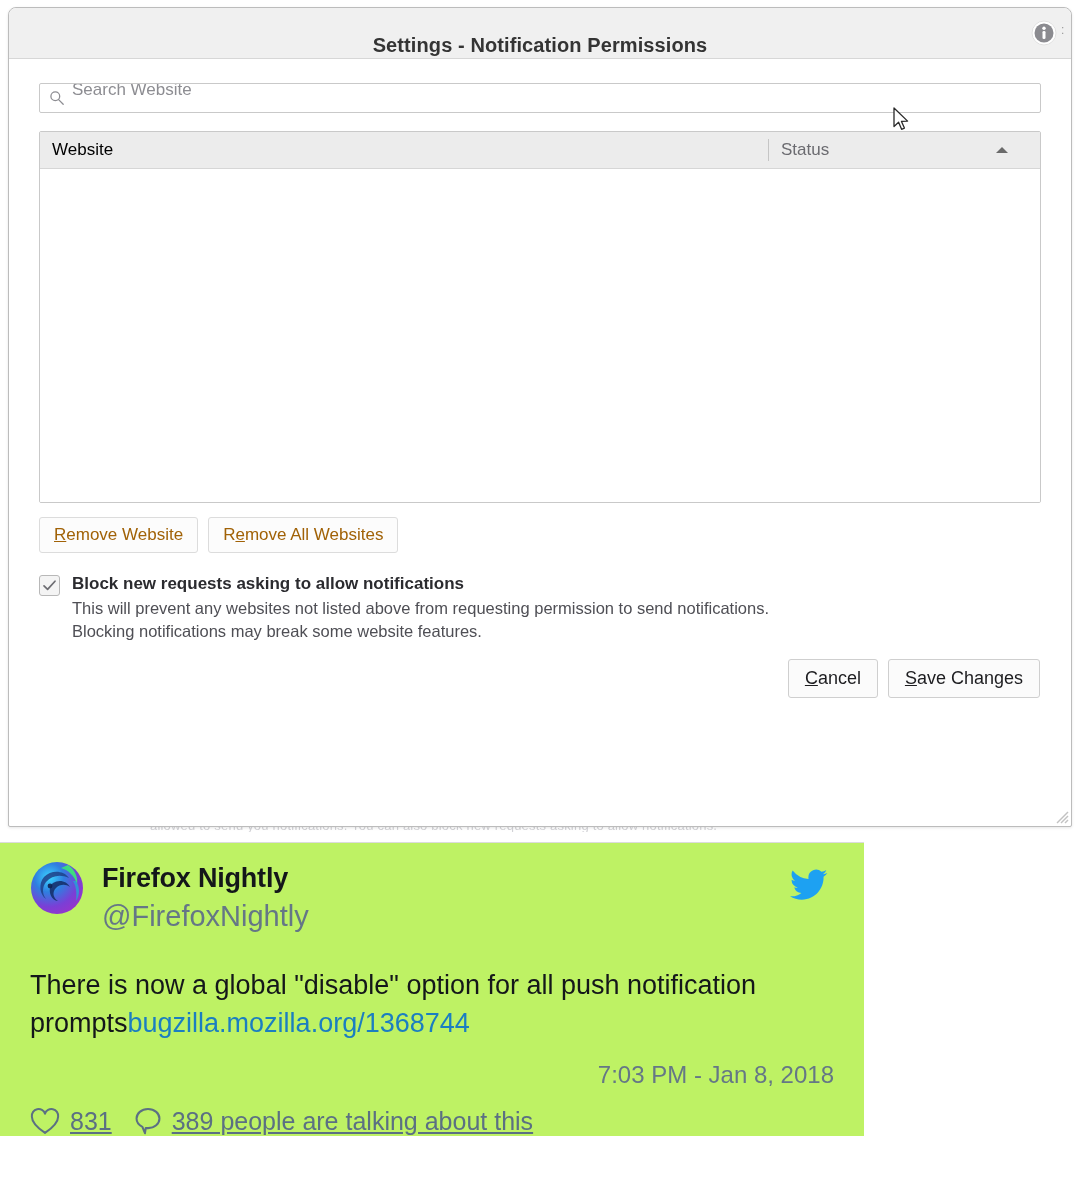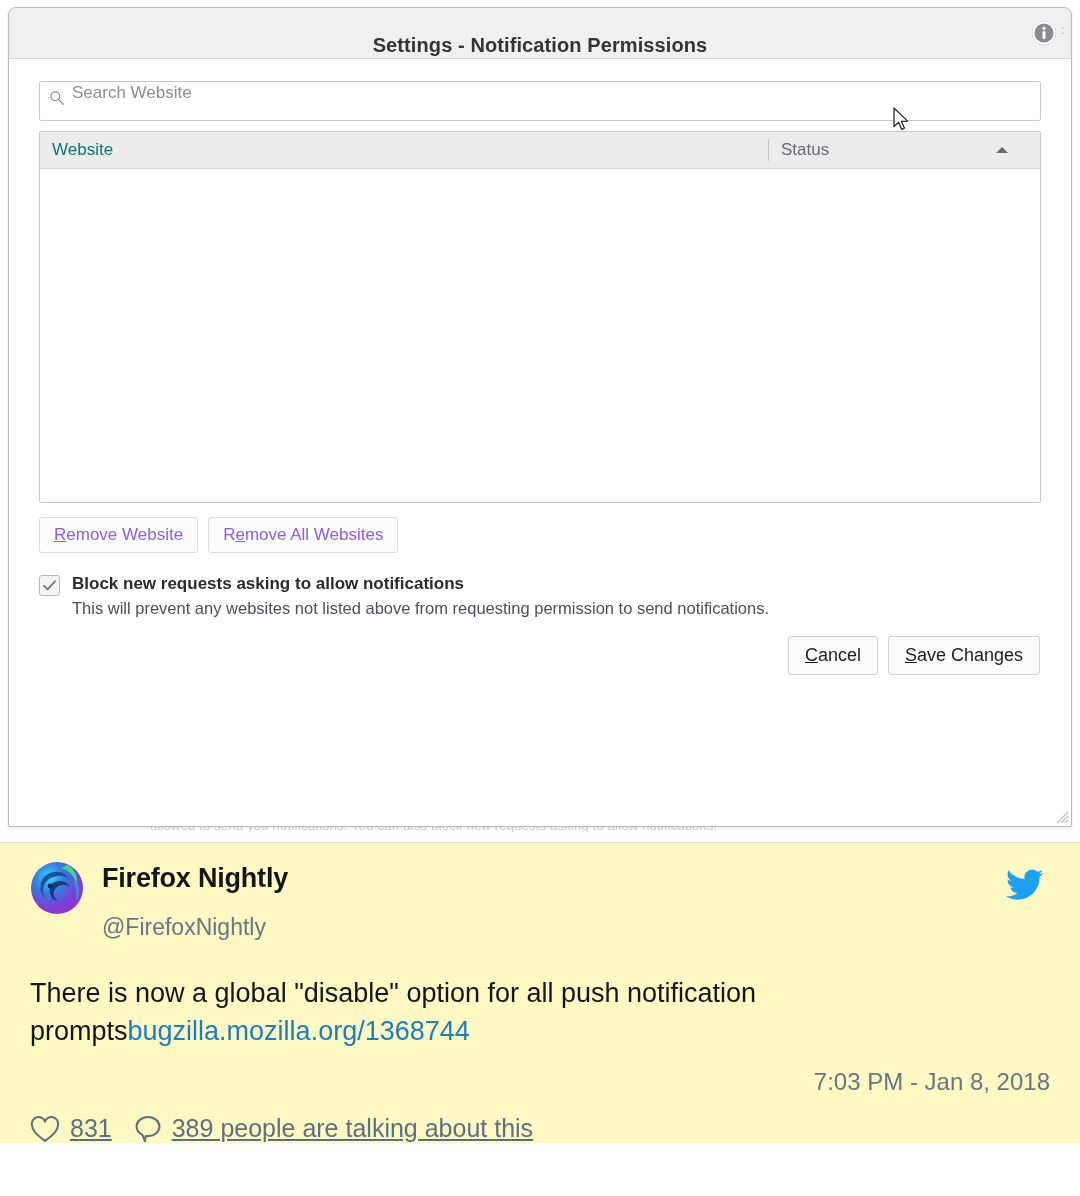--- a/index.html
+++ b/index.html
@@ -96,21 +96,21 @@
   }
 
   
   .search-wrap {
     position: relative;
     height: 34px;
     margin-bottom: 16px;
   }
   .search-input {
     width: 100%;
-    height: 40px;
+    height: 30px;
     box-sizing: border-box;
     border: 1px solid #c9c9c9;
     border-radius: 2px;
     background: #ffffff;
     padding: 0 10px 16px 32px;
     font-family: "Liberation Sans", sans-serif;
     font-size: 17px;
     color: #3a3a3a;
   }
   .search-input::placeholder { color: #8d8d92; }
@@ -139,21 +139,21 @@
     height: 36px;
     background: #ececec;
     border-bottom: 1px solid #d6d6d6;
     align-items: center;
     flex: 0 0 auto;
   }
   .col-website {
     flex: 0 0 728px;
     padding-left: 12px;
     font-size: 17px;
-    color: #0f766e;
+    color: #000000;
     box-sizing: border-box;
   }
   .col-divider {
     width: 1px;
     height: 22px;
     background: #c5c5c5;
     flex: 0 0 1px;
   }
   .col-status {
     flex: 1 1 auto;
@@ -188,21 +188,21 @@
     font-size: 17px;
     background: #fbfbfb;
     border: 1px solid #d2d2d2;
     border-radius: 3px;
     padding: 7px 14px;
     color: #2e2e2e;
     line-height: 1.15;
     cursor: pointer;
   }
   .btn.disabled {
-    color: #8b5cf6;
+    color: #a16207;
     background: #fcfcfc;
     border-color: #dcdcdc;
     cursor: default;
   }
   .btn u { text-decoration: underline; }
 
   
   .check-block {
     display: flex;
     margin-top: 20px;
@@ -260,25 +260,25 @@
     bottom: 2px;
     width: 16px;
     height: 16px;
   }
 
   
   .tweet {
     position: absolute;
     left: 0;
     top: 842px;
-    width: 1080px;
+    width: 864px;
     padding: 18px 30px 0 30px;
     box-sizing: border-box;
     border-top: 1px solid #dcdcdc;
-    background: #fef9c3;
+    background: #bef264;
   }
   .tweet-head {
     display: flex;
     align-items: flex-start;
     position: relative;
   }
   .avatar {
     width: 54px;
     height: 54px;
     border-radius: 50%;
@@ -288,24 +288,24 @@
   }
   .names { padding-top: 2px; }
   .display-name {
     font-size: 27px;
     font-weight: bold;
     color: #14171a;
     line-height: 1.18;
     letter-spacing: -.2px;
   }
   .handle {
-    font-size: 23px;
+    font-size: 29px;
     color: #657786;
     line-height: 1.25;
-    margin-top: 18px;
+    margin-top: 3px;
   }
   .twitter-bird {
     position: absolute;
     right: 6px;
     top: 8px;
     width: 38px;
     height: 32px;
   }
   .tweet-text {
     font-size: 27px;
@@ -406,20 +406,21 @@
 
     <div class="check-block">
       <div class="checkbox">
         <svg width="15" height="15" viewBox="0 0 15 15">
           <polyline points="2,7.8 5.6,11.4 13,3.2" fill="none" stroke="#6d6d72" stroke-width="1.7" stroke-linecap="round" stroke-linejoin="round"></polyline>
         </svg>
       </div>
       <div class="check-texts">
         <div class="check-label">Block new requests asking to allow notifications</div>
         <div class="check-sub">This will prevent any websites not listed above from requesting permission to send notifications.</div>
+        <div class="check-sub">Blocking notifications may break some website features.</div>
       </div>
     </div>
 
     <div class="footer">
       <button class="btn-main">
         <u>C</u><span>ancel</span>
       </button>
       <button class="btn-main">
         <u>S</u><span>ave Changes</span>
       </button>

